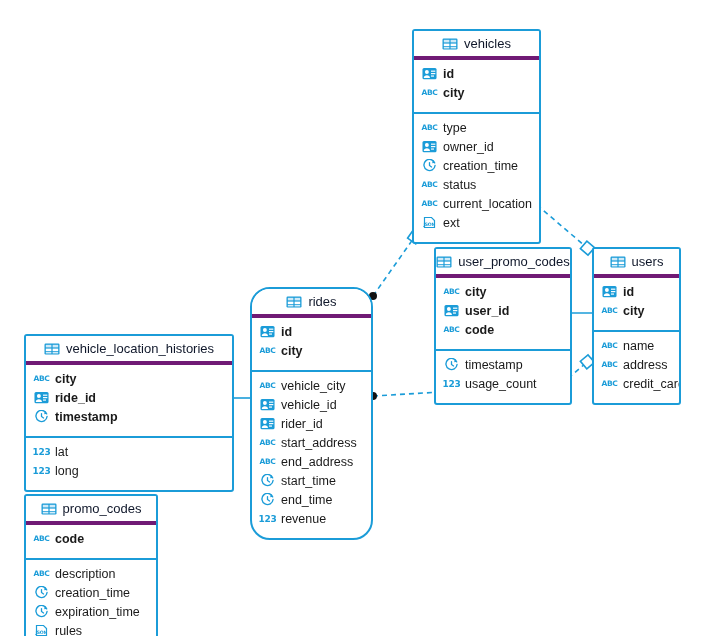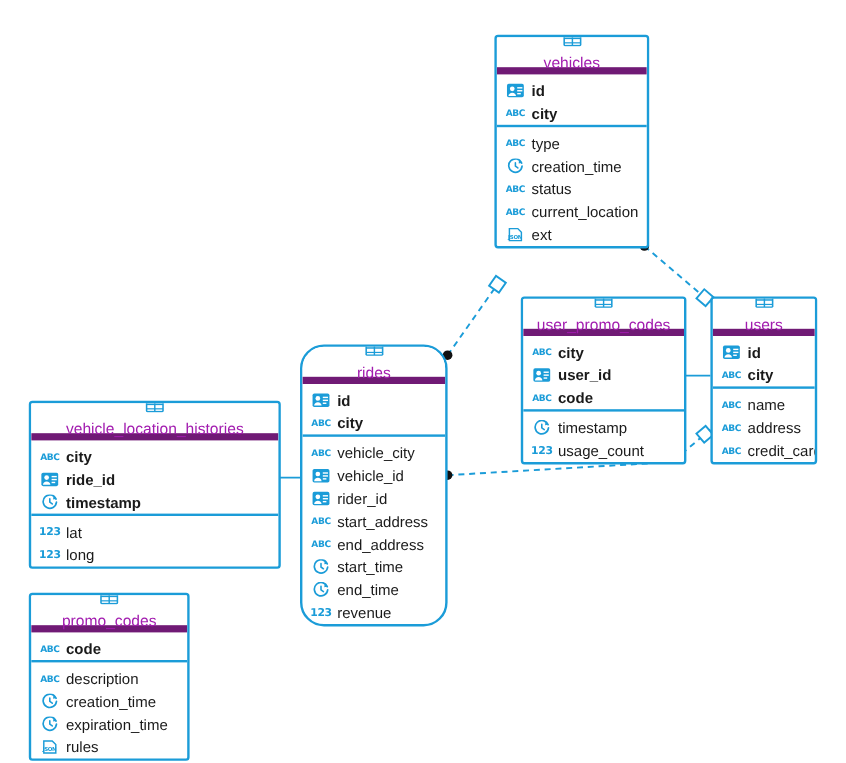--- a/index.html
+++ b/index.html
@@ -12,25 +12,25 @@
   #edges{position:absolute;left:0;top:0;width:705px;height:636px;pointer-events:none;}
 
   .entity{
     position:absolute;box-sizing:border-box;
     border:2px solid #1B9CD8;border-radius:3px;
     background:#ffffff;overflow:hidden;
     z-index:3;
   }
   .ent-title{
     height:25px;display:flex;align-items:center;justify-content:center;
-    gap:6px;background:#ffffff;border-bottom:6px solid #701a75;
-    font-size:13px;color:#a21caf;padding:0 8px;flex-direction:column;
+    gap:6px;background:#ffffff;border-bottom:4px solid #701a75;
+    font-size:13px;color:#0f172a;padding:0 8px;
   }
   .ent-title .tname{white-space:nowrap;}
-  .sec{padding:4px 0 0 0;}
+  .sec{padding:4px 0 10px 0;}
   .sec + .sec{border-top:2px solid #1B9CD8;}
   .row{
     height:19px;display:flex;align-items:center;gap:6px;
     padding:0 8px;font-size:12.5px;color:#1a1a1a;white-space:nowrap;
   }
   .row.pk{font-weight:bold;}
 
   
   .ic{flex:0 0 auto;display:inline-flex;align-items:center;justify-content:center;}
   .ic svg{display:block;}
@@ -109,20 +109,33 @@
           <span>city</span>
         </div>
       </div>
       <div class="sec">
         <div class="row">
           <span class="ic ic-abc">ABC</span>
           <span>type</span>
         </div>
         <div class="row">
           <span class="ic">
+            <svg width="15" height="13" viewBox="0 0 16 13">
+              <rect x="0.5" y="0.5" width="15" height="12" rx="1.6" fill="#1B9CD8"></rect>
+              <circle cx="5.2" cy="4.9" r="2.1" fill="#fff"></circle>
+              <path d="M1.9 11.3c0-1.9 1.5-3 3.3-3s3.3 1.1 3.3 3z" fill="#fff"></path>
+              <rect x="9.6" y="3.4" width="4.6" height="1.25" fill="#fff"></rect>
+              <rect x="9.6" y="6" width="4.6" height="1.25" fill="#fff"></rect>
+              <rect x="9.6" y="8.6" width="3.2" height="1.25" fill="#fff"></rect>
+            </svg>
+          </span>
+          <span>owner_id</span>
+        </div>
+        <div class="row">
+          <span class="ic">
             <svg width="15" height="13" viewBox="0 0 16 14">
               <path d="M13.6 4.2A6 6 0 1 0 14 7" fill="none" stroke="#1B9CD8" stroke-width="1.5" stroke-linecap="round"></path>
               <path d="M11.2 1.1l2.9 2.9-3.1.6z" fill="#1B9CD8"></path>
               <path d="M8 3.9V7l2.2 1.6" fill="none" stroke="#1B9CD8" stroke-width="1.4" stroke-linecap="round"></path>
             </svg>
           </span>
           <span>creation_time</span>
         </div>
         <div class="row">
           <span class="ic ic-abc">ABC</span>

